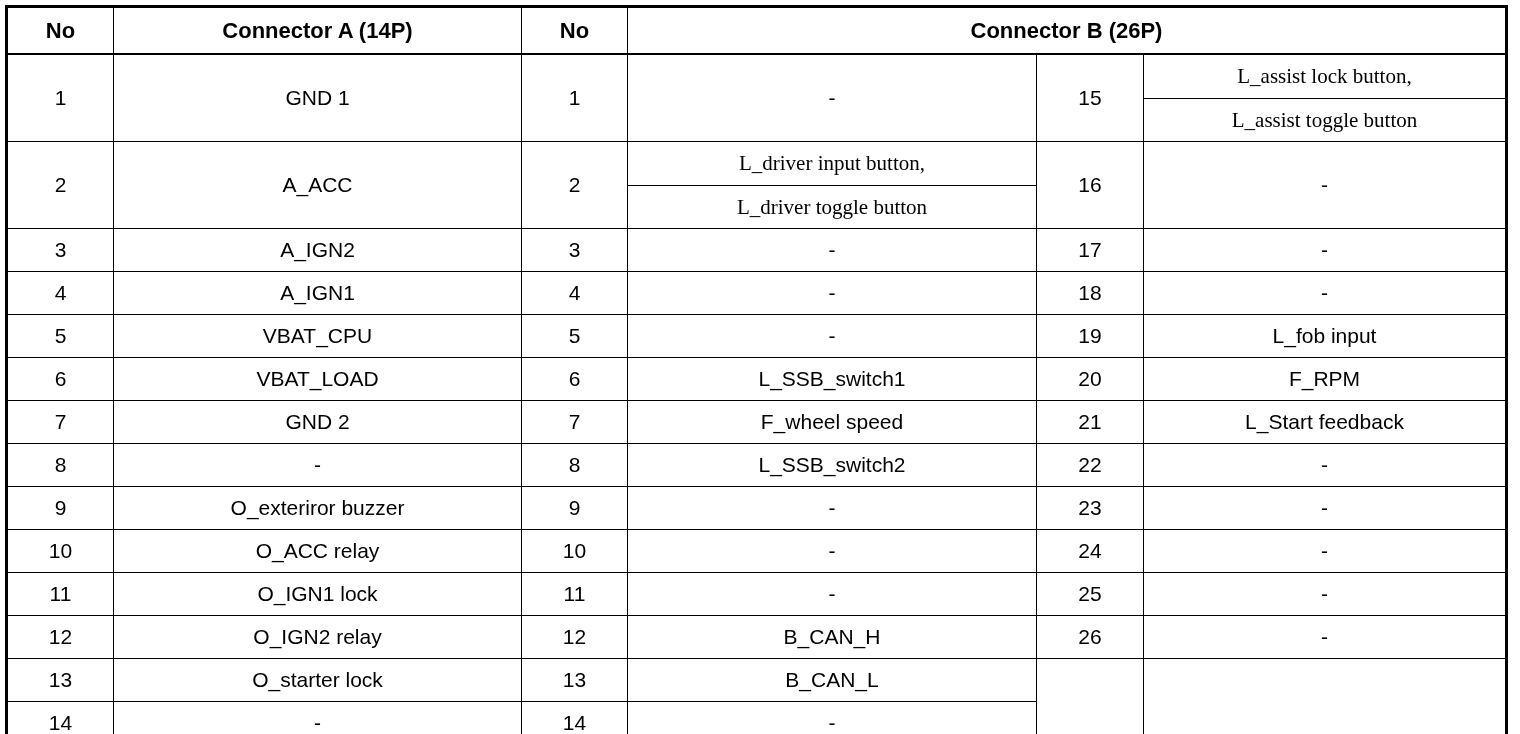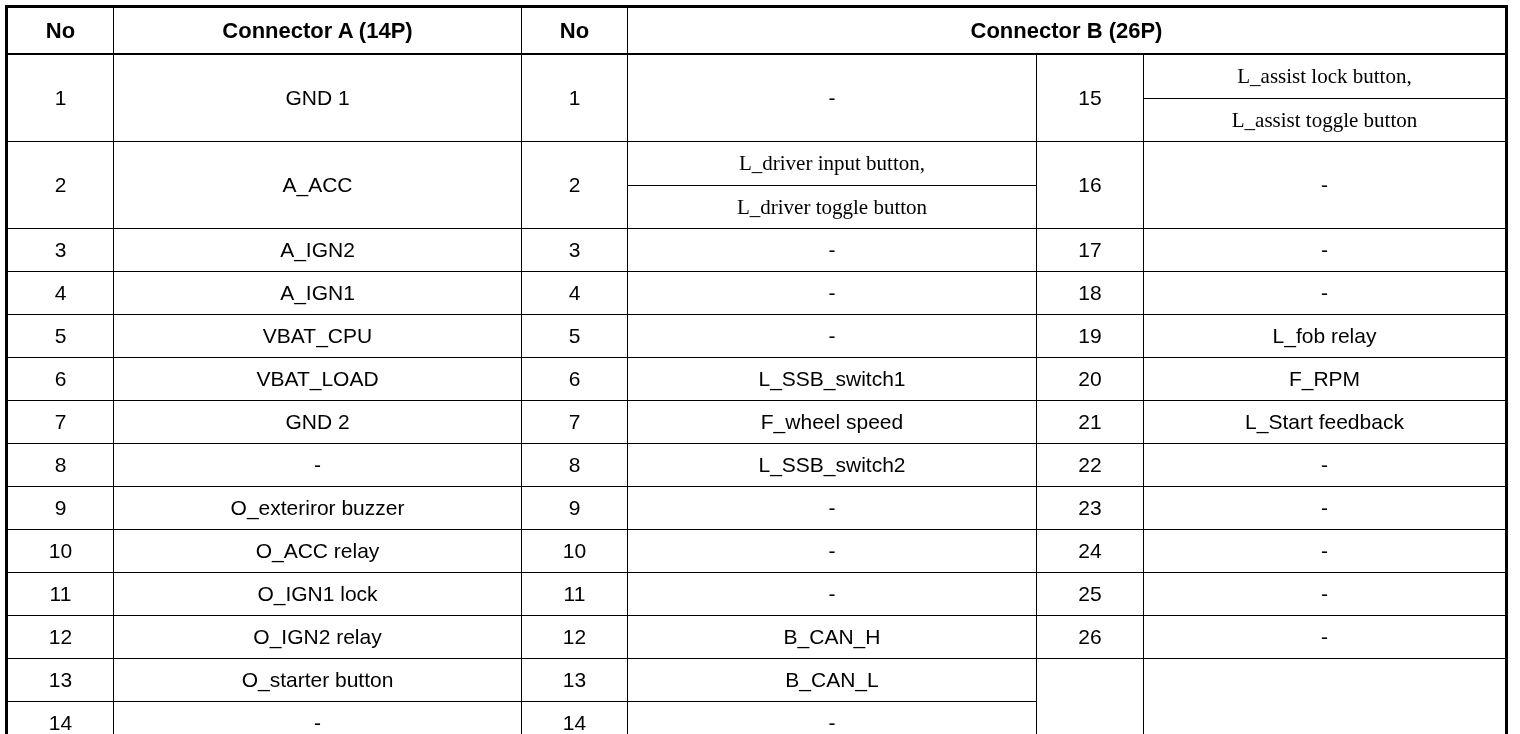--- a/index.html
+++ b/index.html
@@ -180,21 +180,21 @@
         <td>18</td>
         <td>-</td>
       </tr>
 
       <tr class="std-row">
         <td>5</td>
         <td>VBAT_CPU</td>
         <td>5</td>
         <td>-</td>
         <td>19</td>
-        <td>L_fob relay</td>
+        <td>L_fob input</td>
       </tr>
 
       <tr class="std-row">
         <td>6</td>
         <td>VBAT_LOAD</td>
         <td>6</td>
         <td>L_SSB_switch1</td>
         <td>20</td>
         <td>F_RPM</td>
       </tr>
@@ -248,21 +248,21 @@
         <td>12</td>
         <td>O_IGN2 relay</td>
         <td>12</td>
         <td>B_CAN_H</td>
         <td>26</td>
         <td>-</td>
       </tr>
 
       <tr class="std-row">
         <td>13</td>
-        <td>O_starter button</td>
+        <td>O_starter lock</td>
         <td>13</td>
         <td>B_CAN_L</td>
         <td class="empty-block" rowspan="2"></td>
         <td class="empty-block" rowspan="2"></td>
       </tr>
 
       <tr class="std-row">
         <td>14</td>
         <td>-</td>
         <td>14</td>

